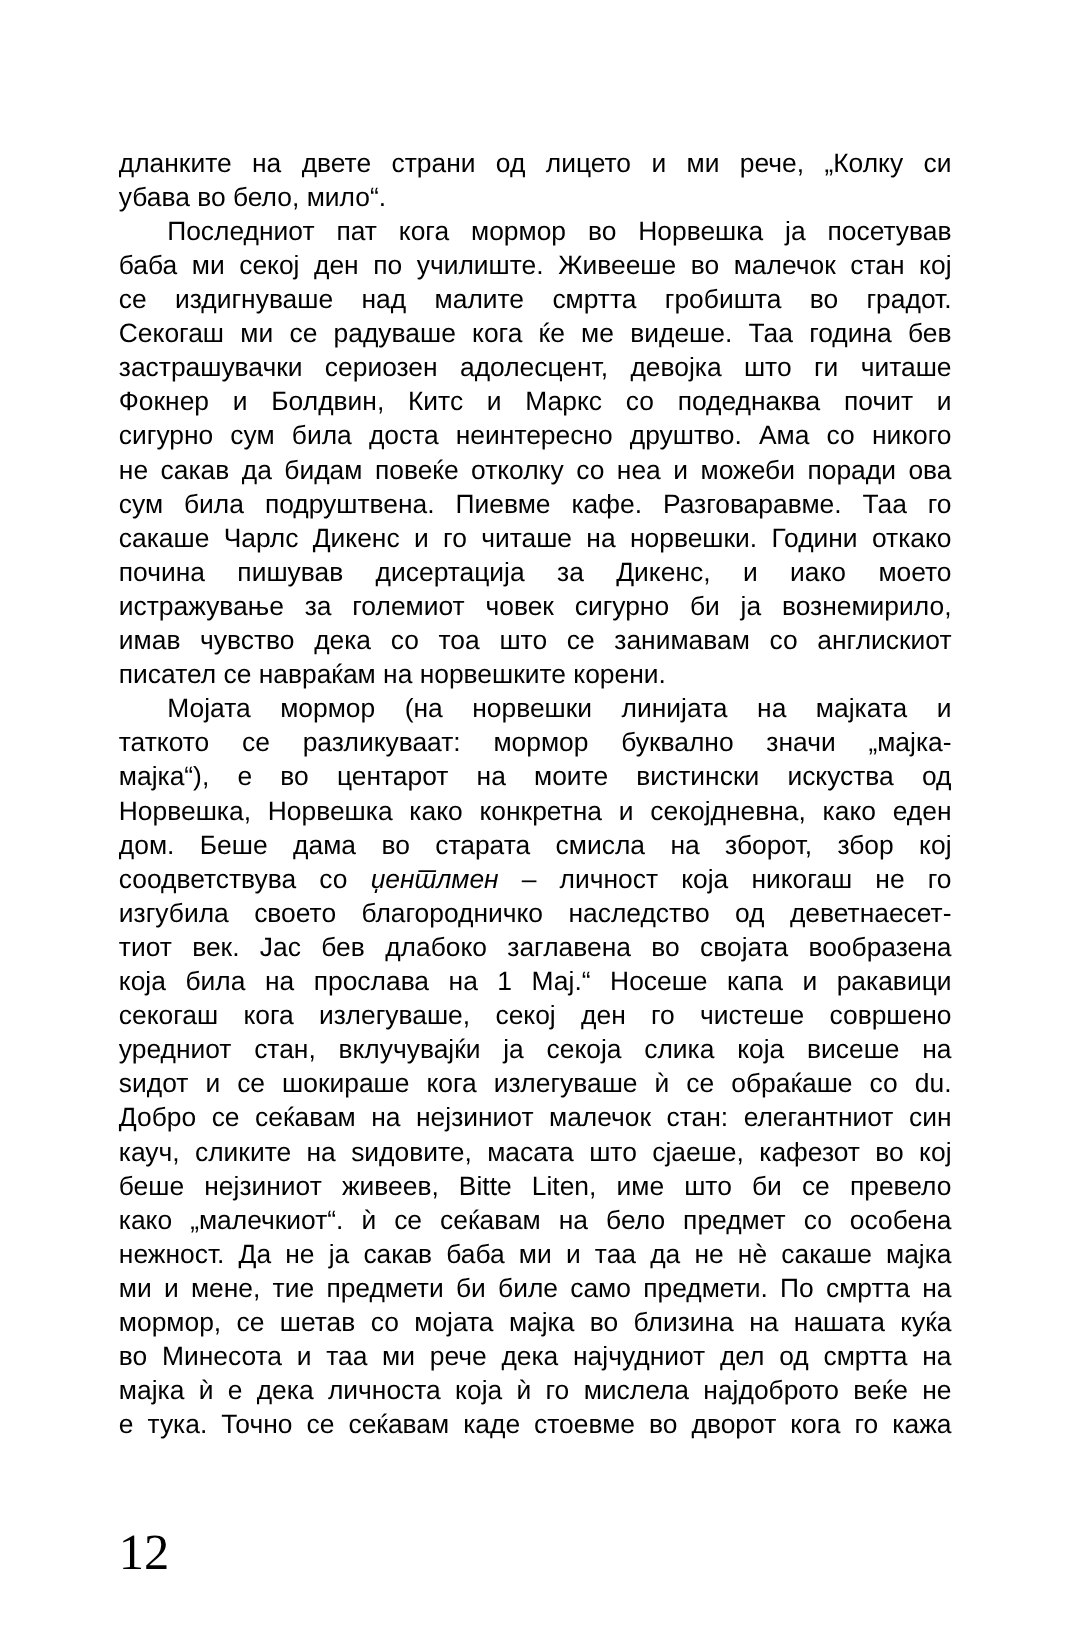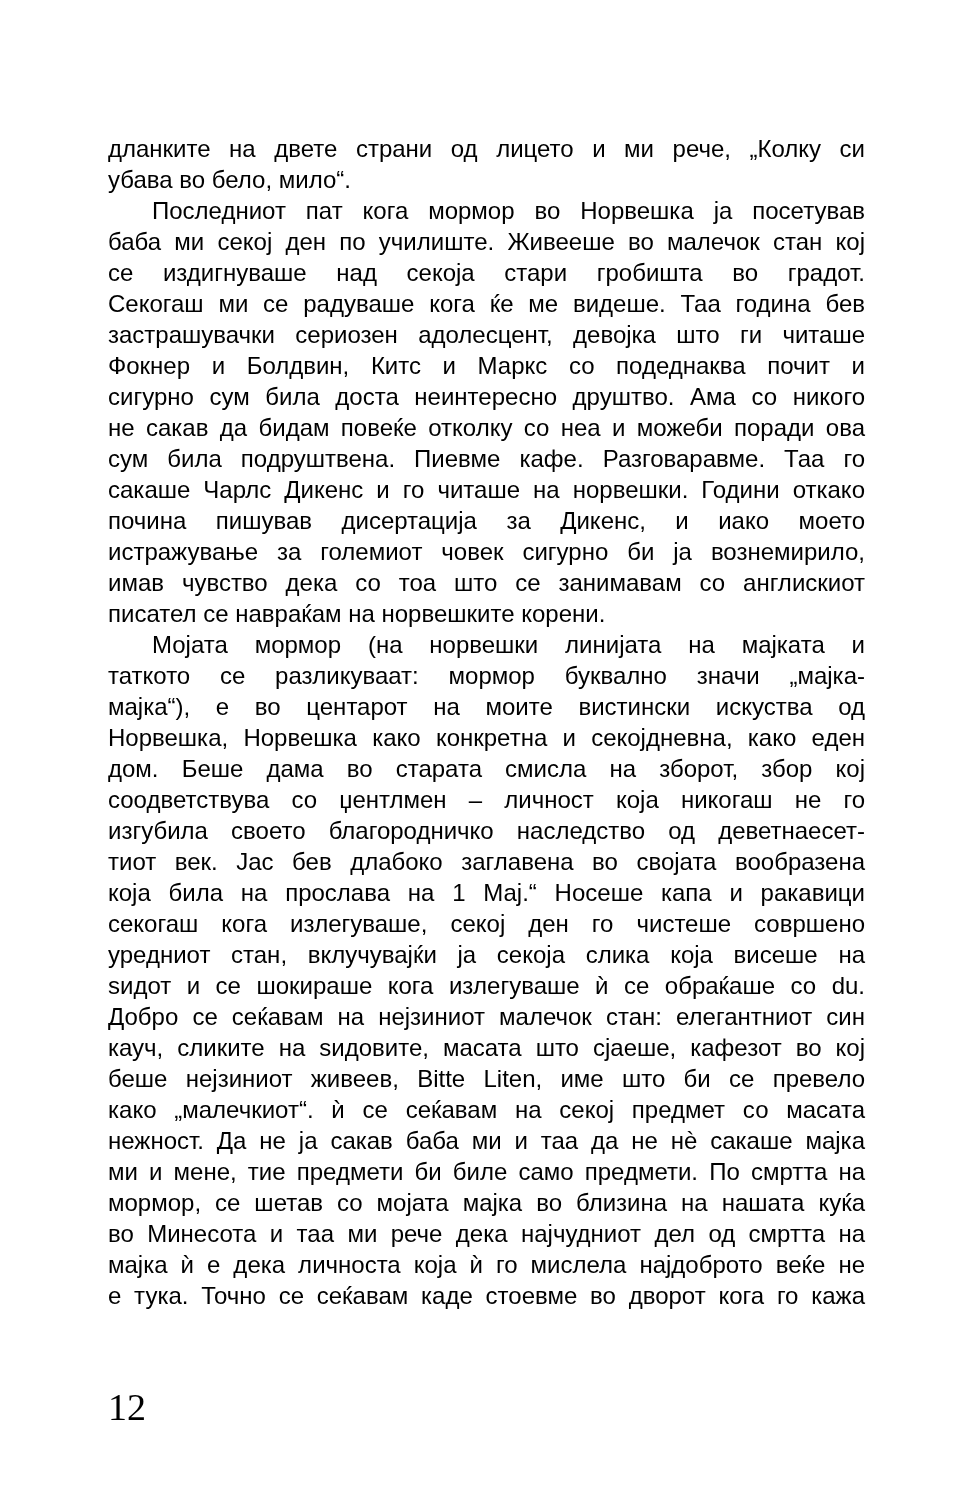--- a/index.html
+++ b/index.html
@@ -31,45 +31,45 @@
     text-align-last: justify;
     white-space: normal;
   }
   .line.last {
     text-align-last: left;
   }
   .line.indent {
     text-indent: 44px;
   }
   .seg { font-style: normal; }
-  .seg.it { }
+  .seg.it { font-style: italic; }
   .page-number {
     position: absolute;
     left: 108px;
     top: 1388px;
     font-family: "Liberation Serif", serif;
-    font-size: 38px;
+    font-size: 46px;
     line-height: 1;
     color: #000000;
     text-align: right;
   }
 </style>
 </head>
 <body>
 
 <main class="book-page">
   <div class="text-block">
       <div>
         <div class="line"><span class="seg">дланките на двете страни од лицето и ми рече, „Колку си</span></div>
         <div class="line last"><span class="seg">убава во бело, мило“.</span></div>
       </div>
       <div>
         <div class="line indent"><span class="seg">Последниот пат кога мормор во Норвешка ја посетував</span></div>
         <div class="line"><span class="seg">баба ми секој ден по училиште. Живееше во малечок стан кој</span></div>
-        <div class="line"><span class="seg">се издигнуваше над секоја стари гробишта во градот.</span></div>
+        <div class="line"><span class="seg">се издигнуваше над малите смртта гробишта во градот.</span></div>
         <div class="line"><span class="seg">Секогаш ми се радуваше кога ќе ме видеше. Таа година бев</span></div>
         <div class="line"><span class="seg">застрашувачки сериозен адолесцент, девојка што ги читаше</span></div>
         <div class="line"><span class="seg">Фокнер и Болдвин, Китс и Маркс со подеднаква почит и</span></div>
         <div class="line"><span class="seg">сигурно сум била доста неинтересно друштво. Ама со никого</span></div>
         <div class="line"><span class="seg">не сакав да бидам повеќе отколку со неа и можеби поради ова</span></div>
         <div class="line"><span class="seg">сум била подруштвена. Пиевме кафе. Разговаравме. Таа го</span></div>
         <div class="line"><span class="seg">сакаше Чарлс Дикенс и го читаше на норвешки. Години откако</span></div>
         <div class="line"><span class="seg">почина пишував дисертација за Дикенс, и иако моето</span></div>
         <div class="line"><span class="seg">истражување за големиот човек сигурно би ја вознемирило,</span></div>
         <div class="line"><span class="seg">имав чувство дека со тоа што се занимавам со англискиот</span></div>
@@ -84,21 +84,21 @@
         <div class="line"><span class="seg">соодветствува со </span><span class="seg it">џентлмен</span><span class="seg"> – личност која никогаш не го</span></div>
         <div class="line"><span class="seg">изгубила своето благородничко наследство од деветнаесет-</span></div>
         <div class="line"><span class="seg">тиот век. Јас бев длабоко заглавена во својата вообразена</span></div>
         <div class="line"><span class="seg">која била на прослава на 1 Мај.“ Носеше капа и ракавици</span></div>
         <div class="line"><span class="seg">секогаш кога излегуваше, секој ден го чистеше совршено</span></div>
         <div class="line"><span class="seg">уредниот стан, вклучувајќи ја секоја слика која висеше на</span></div>
         <div class="line"><span class="seg">ѕидот и се шокираше кога излегуваше ѝ се обраќаше со du.</span></div>
         <div class="line"><span class="seg">Добро се сеќавам на нејзиниот малечок стан: елегантниот син</span></div>
         <div class="line"><span class="seg">кауч, сликите на ѕидовите, масата што сјаеше, кафезот во кој</span></div>
         <div class="line"><span class="seg">беше нејзиниот живеев, Bitte Liten, име што би се превело</span></div>
-        <div class="line"><span class="seg">како „малечкиот“. ѝ се сеќавам на секој предмет со масата</span></div>
+        <div class="line"><span class="seg">како „малечкиот“. ѝ се сеќавам на бело предмет со особена</span></div>
         <div class="line"><span class="seg">нежност. Да не ја сакав баба ми и таа да не нѐ сакаше мајка</span></div>
         <div class="line"><span class="seg">ми и мене, тие предмети би биле само предмети. По смртта на</span></div>
         <div class="line"><span class="seg">мормор, се шетав со мојата мајка во близина на нашата куќа</span></div>
         <div class="line"><span class="seg">во Минесота и таа ми рече дека најчудниот дел од смртта на</span></div>
         <div class="line"><span class="seg">мајка ѝ е дека личноста која ѝ го мислела најдоброто веќе не</span></div>
         <div class="line"><span class="seg">е тука. Точно се сеќавам каде стоевме во дворот кога го кажа</span></div>
       </div>
     </div>
   <div class="page-number">12</div>
 </main>

